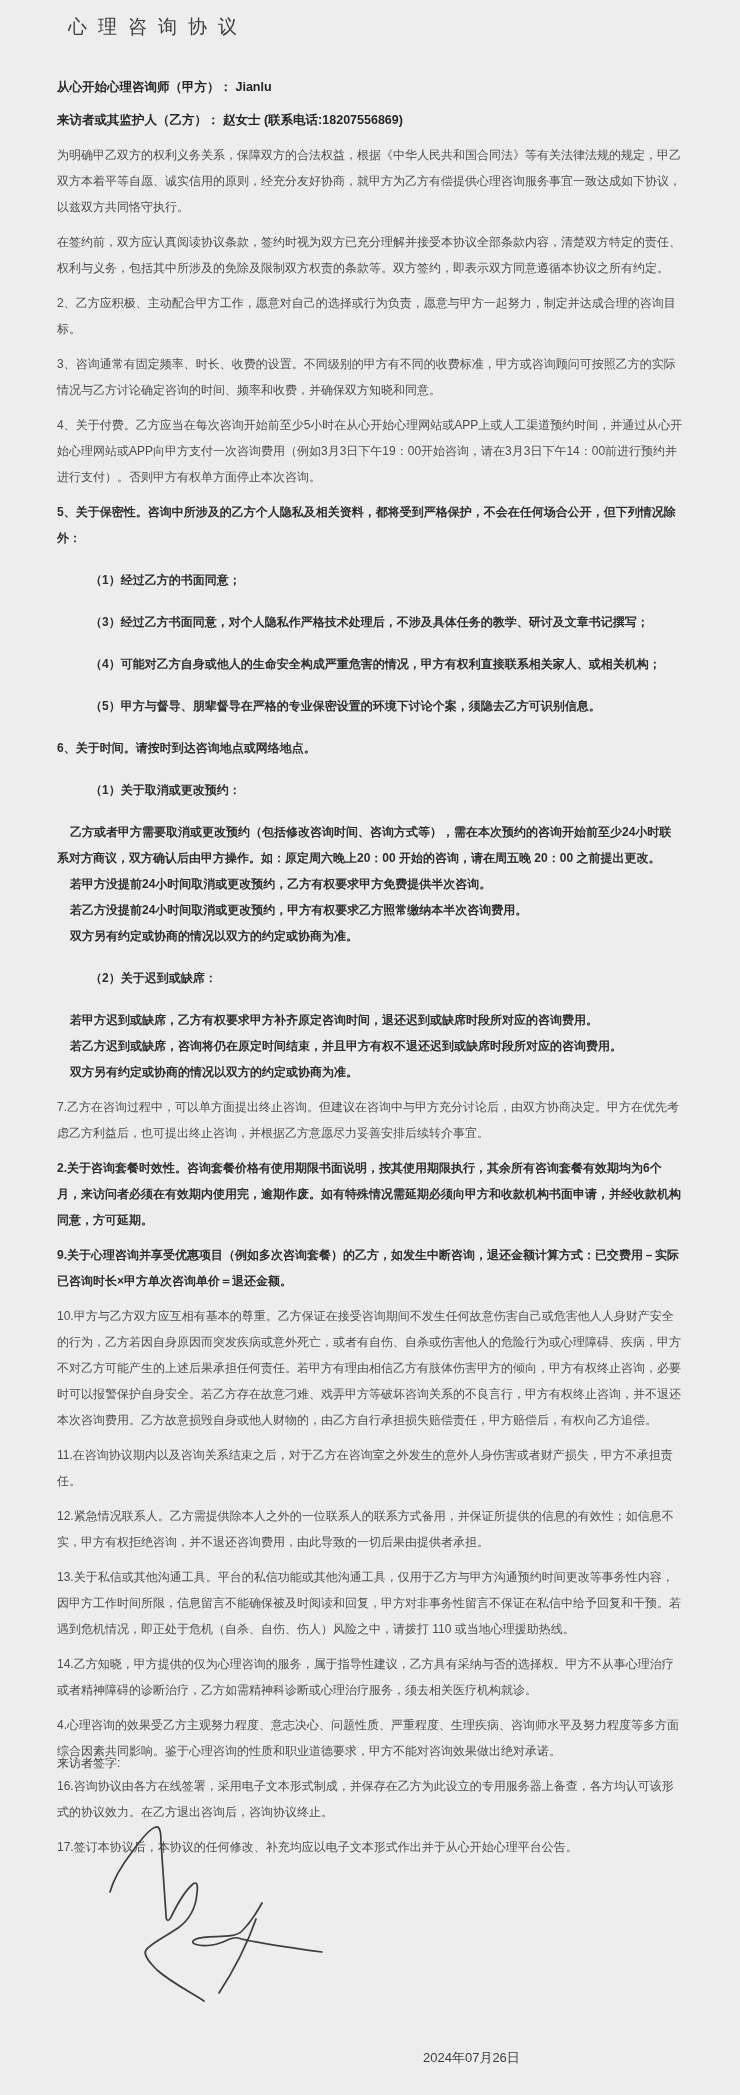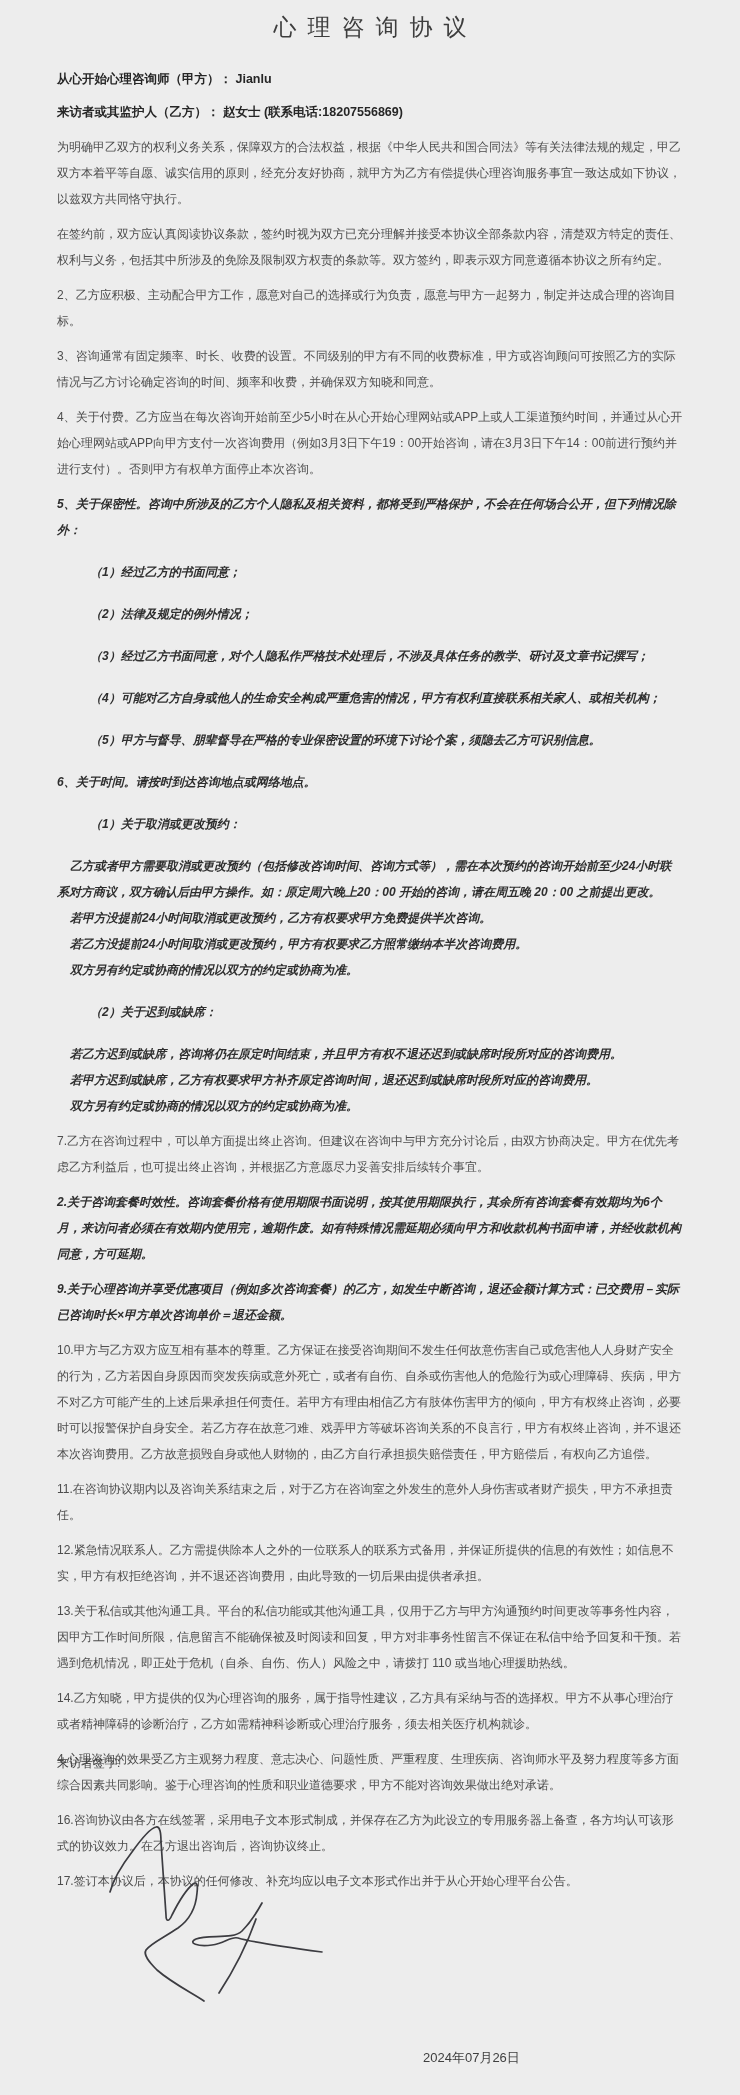--- a/index.html
+++ b/index.html
@@ -1,25 +1,25 @@
 <!DOCTYPE html>
 <html><head>
 <meta charset="utf-8">
 <style>
   html,body{margin:0;padding:0;background:#ededed;}
   body{width:740px;font-family:"Liberation Sans","DejaVu Sans",sans-serif;}
   .page{position:relative;width:740px;height:2095px;background:#ededed;color:#4d4d4d;
         font-size:12px;line-height:26px;overflow:hidden;}
   .content{padding:6px 57px 0 57px;}
-  .title{font-size:23px;font-weight:400;color:#3d3d3d;text-align:center;
+  .title{font-size:19px;font-weight:400;color:#3d3d3d;
          letter-spacing:11px;text-indent:11px;margin:6px 0 20px 0;line-height:30px;}
   .party{font-weight:bold;color:#262626;font-size:12.5px;margin:7px 0;line-height:26px;}
-  .party:first-of-type{margin-top:24px;}
+  .party:first-of-type{margin-top:32px;}
   .p{margin:9px 0;}
-  .bold{font-weight:bold;color:#2e2e2e;font-style:italic;}
+  .bold{font-weight:bold;color:#2e2e2e;}
   .item{margin:16px;text-indent:17px;}
   .sub{margin:0;text-indent:13px;}
   .sig-label{position:absolute;left:57px;top:1750px;color:#3f3f3f;}
   .sig-canvas{position:absolute;left:100px;top:1815px;}
   .sig-canvas path{fill:none;stroke:#3c3c41;stroke-width:1.7;stroke-linecap:round;stroke-linejoin:round;}
   .date{position:absolute;left:423px;top:2045px;font-size:13px;color:#3f3f3f;}
 </style>
 </head>
 <body>
 
@@ -32,34 +32,33 @@
 
     <p class="p">为明确甲乙双方的权利义务关系，保障双方的合法权益，根据《中华人民共和国合同法》等有关法律法规的规定，甲乙双方本着平等自愿、诚实信用的原则，经充分友好协商，就甲方为乙方有偿提供心理咨询服务事宜一致达成如下协议，以兹双方共同恪守执行。</p>
     <p class="p">在签约前，双方应认真阅读协议条款，签约时视为双方已充分理解并接受本协议全部条款内容，清楚双方特定的责任、权利与义务，包括其中所涉及的免除及限制双方权责的条款等。双方签约，即表示双方同意遵循本协议之所有约定。</p>
 
     <p class="p">2、乙方应积极、主动配合甲方工作，愿意对自己的选择或行为负责，愿意与甲方一起努力，制定并达成合理的咨询目标。</p>
     <p class="p">3、咨询通常有固定频率、时长、收费的设置。不同级别的甲方有不同的收费标准，甲方或咨询顾问可按照乙方的实际情况与乙方讨论确定咨询的时间、频率和收费，并确保双方知晓和同意。</p>
     <p class="p">4、关于付费。乙方应当在每次咨询开始前至少5小时在从心开始心理网站或APP上或人工渠道预约时间，并通过从心开始心理网站或APP向甲方支付一次咨询费用（例如3月3日下午19：00开始咨询，请在3月3日下午14：00前进行预约并进行支付）。否则甲方有权单方面停止本次咨询。</p>
 
     <p class="p bold">5、关于保密性。咨询中所涉及的乙方个人隐私及相关资料，都将受到严格保护，不会在任何场合公开，但下列情况除外：</p>
     <p class="item bold">（1）经过乙方的书面同意；</p>
-    <p class="item bold">（2）法律及规定的例外情况；</p>
     <p class="item bold">（3）经过乙方书面同意，对个人隐私作严格技术处理后，不涉及具体任务的教学、研讨及文章书记撰写；</p>
     <p class="item bold">（4）可能对乙方自身或他人的生命安全构成严重危害的情况，甲方有权利直接联系相关家人、或相关机构；</p>
     <p class="item bold">（5）甲方与督导、朋辈督导在严格的专业保密设置的环境下讨论个案，须隐去乙方可识别信息。</p>
 
     <p class="p bold">6、关于时间。请按时到达咨询地点或网络地点。</p>
     <p class="item bold">（1）关于取消或更改预约：</p>
     <p class="sub bold">乙方或者甲方需要取消或更改预约（包括修改咨询时间、咨询方式等），需在本次预约的咨询开始前至少24小时联系对方商议，双方确认后由甲方操作。如：原定周六晚上20：00 开始的咨询，请在周五晚 20：00 之前提出更改。</p>
     <p class="sub bold">若甲方没提前24小时间取消或更改预约，乙方有权要求甲方免费提供半次咨询。</p>
     <p class="sub bold">若乙方没提前24小时间取消或更改预约，甲方有权要求乙方照常缴纳本半次咨询费用。</p>
     <p class="sub bold">双方另有约定或协商的情况以双方的约定或协商为准。</p>
     <p class="item bold">（2）关于迟到或缺席：</p>
+    <p class="sub bold">若甲方迟到或缺席，乙方有权要求甲方补齐原定咨询时间，退还迟到或缺席时段所对应的咨询费用。</p>
     <p class="sub bold">若乙方迟到或缺席，咨询将仍在原定时间结束，并且甲方有权不退还迟到或缺席时段所对应的咨询费用。</p>
-    <p class="sub bold">若甲方迟到或缺席，乙方有权要求甲方补齐原定咨询时间，退还迟到或缺席时段所对应的咨询费用。</p>
     <p class="sub bold">双方另有约定或协商的情况以双方的约定或协商为准。</p>
 
     <p class="p">7.乙方在咨询过程中，可以单方面提出终止咨询。但建议在咨询中与甲方充分讨论后，由双方协商决定。甲方在优先考虑乙方利益后，也可提出终止咨询，并根据乙方意愿尽力妥善安排后续转介事宜。</p>
     <p class="p bold">2.关于咨询套餐时效性。咨询套餐价格有使用期限书面说明，按其使用期限执行，其余所有咨询套餐有效期均为6个月，来访问者必须在有效期内使用完，逾期作废。如有特殊情况需延期必须向甲方和收款机构书面申请，并经收款机构同意，方可延期。</p>
     <p class="p bold">9.关于心理咨询并享受优惠项目（例如多次咨询套餐）的乙方，如发生中断咨询，退还金额计算方式：已交费用－实际已咨询时长×甲方单次咨询单价＝退还金额。</p>
     <p class="p">10.甲方与乙方双方应互相有基本的尊重。乙方保证在接受咨询期间不发生任何故意伤害自己或危害他人人身财产安全的行为，乙方若因自身原因而突发疾病或意外死亡，或者有自伤、自杀或伤害他人的危险行为或心理障碍、疾病，甲方不对乙方可能产生的上述后果承担任何责任。若甲方有理由相信乙方有肢体伤害甲方的倾向，甲方有权终止咨询，必要时可以报警保护自身安全。若乙方存在故意刁难、戏弄甲方等破坏咨询关系的不良言行，甲方有权终止咨询，并不退还本次咨询费用。乙方故意损毁自身或他人财物的，由乙方自行承担损失赔偿责任，甲方赔偿后，有权向乙方追偿。</p>
     <p class="p">11.在咨询协议期内以及咨询关系结束之后，对于乙方在咨询室之外发生的意外人身伤害或者财产损失，甲方不承担责任。</p>
     <p class="p">12.紧急情况联系人。乙方需提供除本人之外的一位联系人的联系方式备用，并保证所提供的信息的有效性；如信息不实，甲方有权拒绝咨询，并不退还咨询费用，由此导致的一切后果由提供者承担。</p>
     <p class="p">13.关于私信或其他沟通工具。平台的私信功能或其他沟通工具，仅用于乙方与甲方沟通预约时间更改等事务性内容，因甲方工作时间所限，信息留言不能确保被及时阅读和回复，甲方对非事务性留言不保证在私信中给予回复和干预。若遇到危机情况，即正处于危机（自杀、自伤、伤人）风险之中，请拨打 110 或当地心理援助热线。</p>
     <p class="p">14.乙方知晓，甲方提供的仅为心理咨询的服务，属于指导性建议，乙方具有采纳与否的选择权。甲方不从事心理治疗或者精神障碍的诊断治疗，乙方如需精神科诊断或心理治疗服务，须去相关医疗机构就诊。</p>

